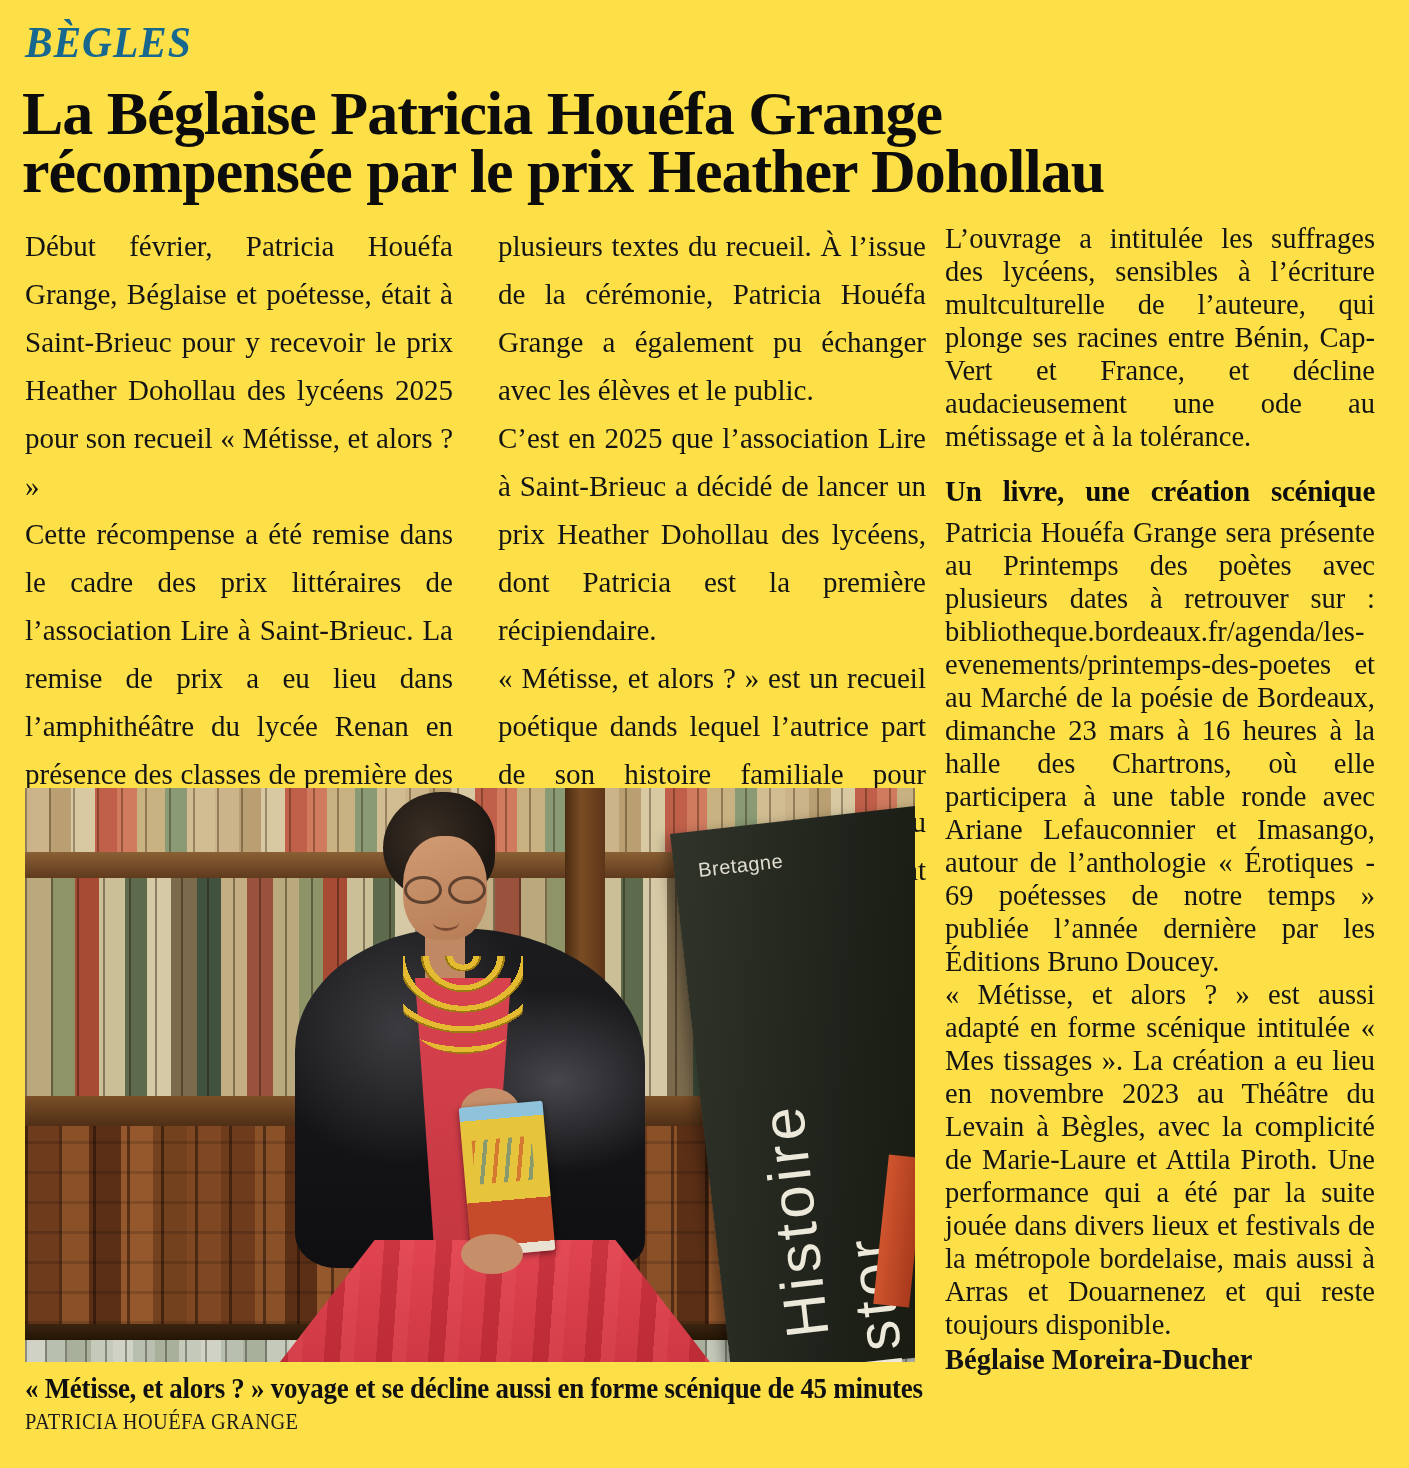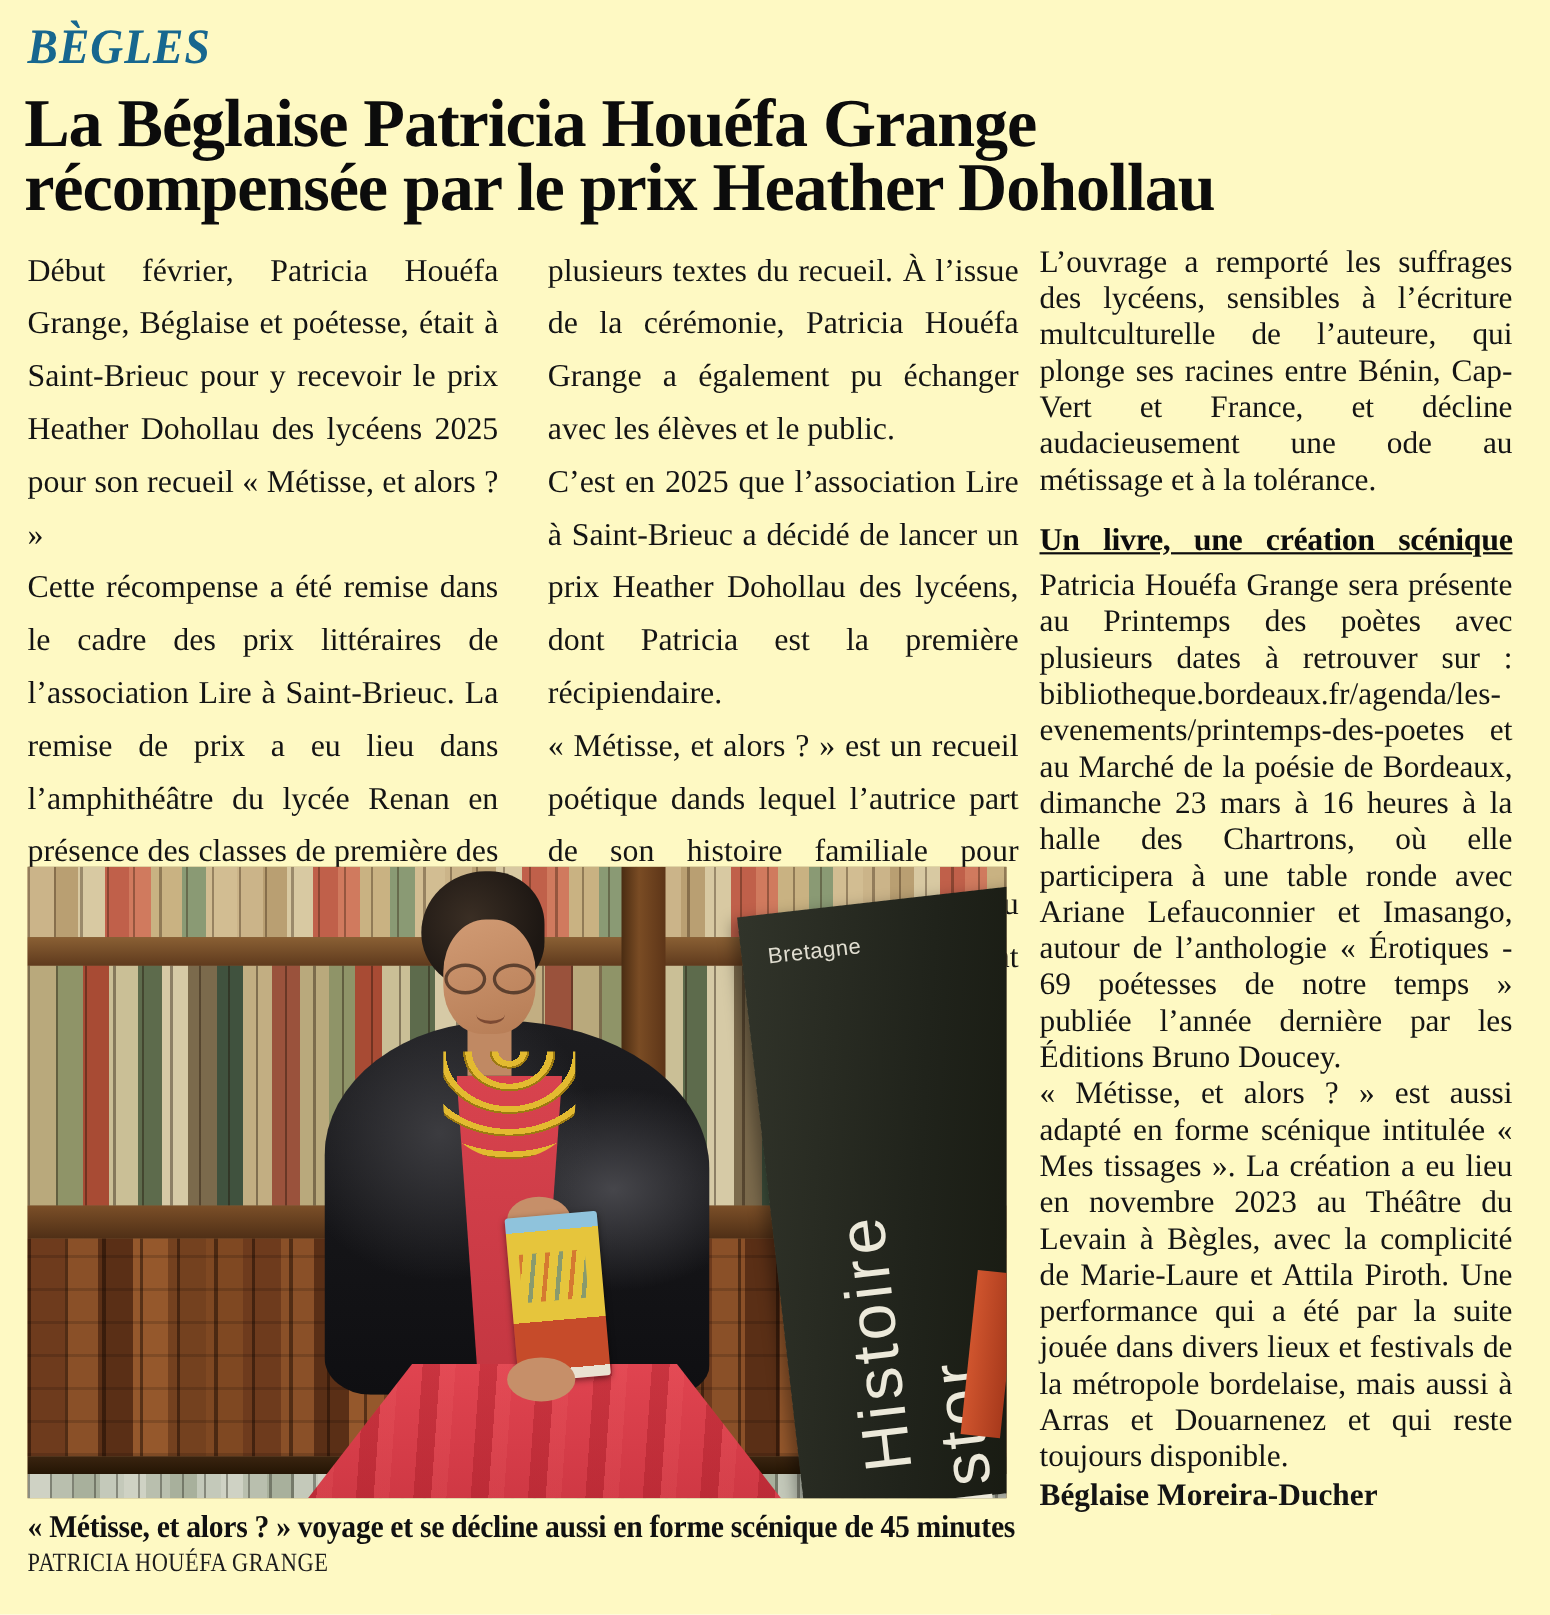--- a/index.html
+++ b/index.html
@@ -1,34 +1,34 @@
 <!DOCTYPE html>
 <html lang="fr"><head>
 <meta charset="utf-8">
 <style>
   html,body{margin:0;padding:0;background:#ffffff;}
-  .page{position:relative;width:1409px;height:1468px;background:#fef9c3;overflow:hidden;
+  .page{position:relative;width:1409px;height:1468px;background:#fde047;overflow:hidden;
         font-family:"Liberation Serif",serif;color:#151515;}
 
   .kicker{position:absolute;left:25px;top:16px;font-family:"Liberation Serif",serif;
           font-style:italic;font-weight:700;font-size:45px;color:#17678f;
           letter-spacing:1px;transform:scaleX(.92);transform-origin:left top;white-space:nowrap;}
 
   .headline{position:absolute;left:22px;top:84px;margin:0;font-weight:700;color:#0c0c0c;
             font-size:62px;line-height:58px;letter-spacing:-1px;white-space:nowrap;}
   .headline .hl{display:block;}
 
   .col{position:absolute;top:222px;width:428px;text-align:justify;
        font-size:29px;line-height:48px;color:#141414;}
   .col p{margin:0;overflow-wrap:break-word;}
   .col1{left:25px;}
   .col2{left:498px;}
   .col3{left:945px;width:430px;line-height:33px;font-size:28.5px;}
   .subhead{margin:22px 0 8px 0;font-size:29px;font-weight:700;letter-spacing:-0.3px;
-           text-align:justify;text-align-last:justify;color:#0d0d0d;text-decoration:underline;}
+           text-align:justify;text-align-last:justify;color:#0d0d0d;}
   .byline{font-weight:700;margin-top:2px !important;}
 
   
   .photo{position:absolute;left:25px;top:788px;width:890px;height:574px;margin:0;
          overflow:hidden;background:#7a5a3a;}
   .photo *{position:absolute;}
   .shelf-row,.shelf-board{left:0;width:100%;}
   .row-top{top:0;height:64px;background:
      repeating-linear-gradient(90deg,rgba(40,20,5,.35) 0 2px,transparent 2px 24px),
      repeating-linear-gradient(90deg,#cbb489 0 24px,#b99f72 24px 46px,#d8c9a2 46px 70px,
@@ -125,21 +125,21 @@
     <p>Cette récompense a été remise dans le cadre des prix littéraires de l’association Lire à Saint-Brieuc. La remise de prix a eu lieu dans l’amphithéâtre du lycée Renan en présence des classes de première des lycées Renan et Saint-Charles, qui ont voté dans le cadre du prix et qui ont présenté une mise en voix et en espace de</p>
   </div>
 
   <div class="col col2">
     <p>plusieurs textes du recueil. À l’issue de la cérémonie, Patricia Houéfa Grange a également pu échanger avec les élèves et le public.</p>
     <p>C’est en 2025 que l’association Lire à Saint-Brieuc a décidé de lancer un prix Heather Dohollau des lycéens, dont Patricia est la première récipiendaire.</p>
     <p>« Métisse, et alors ? » est un recueil poétique dands lequel l’autrice part de son histoire familiale pour développer ensuite la thématique du métissage et d’autres qui lui sont liées de façon plus générale.</p>
   </div>
 
   <div class="col col3">
-    <p>L’ouvrage a remporté les suffrages des lycéens, sensibles à l’écriture multculturelle de l’auteure, qui plonge ses racines entre Bénin, Cap-Vert et France, et décline audacieusement une ode au métissage et à la tolérance.</p>
+    <p>L’ouvrage a intitulée les suffrages des lycéens, sensibles à l’écriture multculturelle de l’auteure, qui plonge ses racines entre Bénin, Cap-Vert et France, et décline audacieusement une ode au métissage et à la tolérance.</p>
     <h2 class="subhead">Un livre, une création scénique</h2>
     <p>Patricia Houéfa Grange sera présente au Printemps des poètes avec plusieurs dates à retrouver sur : bibliotheque.bordeaux.fr/agenda/les-evenements/printemps-des-poetes et au Marché de la poésie de Bordeaux, dimanche 23 mars à 16 heures à la halle des Chartrons, où elle participera à une table ronde avec Ariane Lefauconnier et Imasango, autour de l’anthologie « Érotiques - 69 poétesses de notre temps » publiée l’année dernière par les Éditions Bruno Doucey.</p>
     <p>« Métisse, et alors ? » est aussi adapté en forme scénique intitulée « Mes tissages ». La création a eu lieu en novembre 2023 au Théâtre du Levain à Bègles, avec la complicité de Marie-Laure et Attila Piroth. Une performance qui a été par la suite jouée dans divers lieux et festivals de la métropole bordelaise, mais aussi à Arras et Douarnenez et qui reste toujours disponible.</p>
     <p class="byline">Béglaise Moreira-Ducher</p>
   </div>
 
   <figure class="photo">
     <div class="shelf-row row-top"></div>
     <div class="shelf-board board1"></div>
     <div class="shelf-row row-mid"></div>

